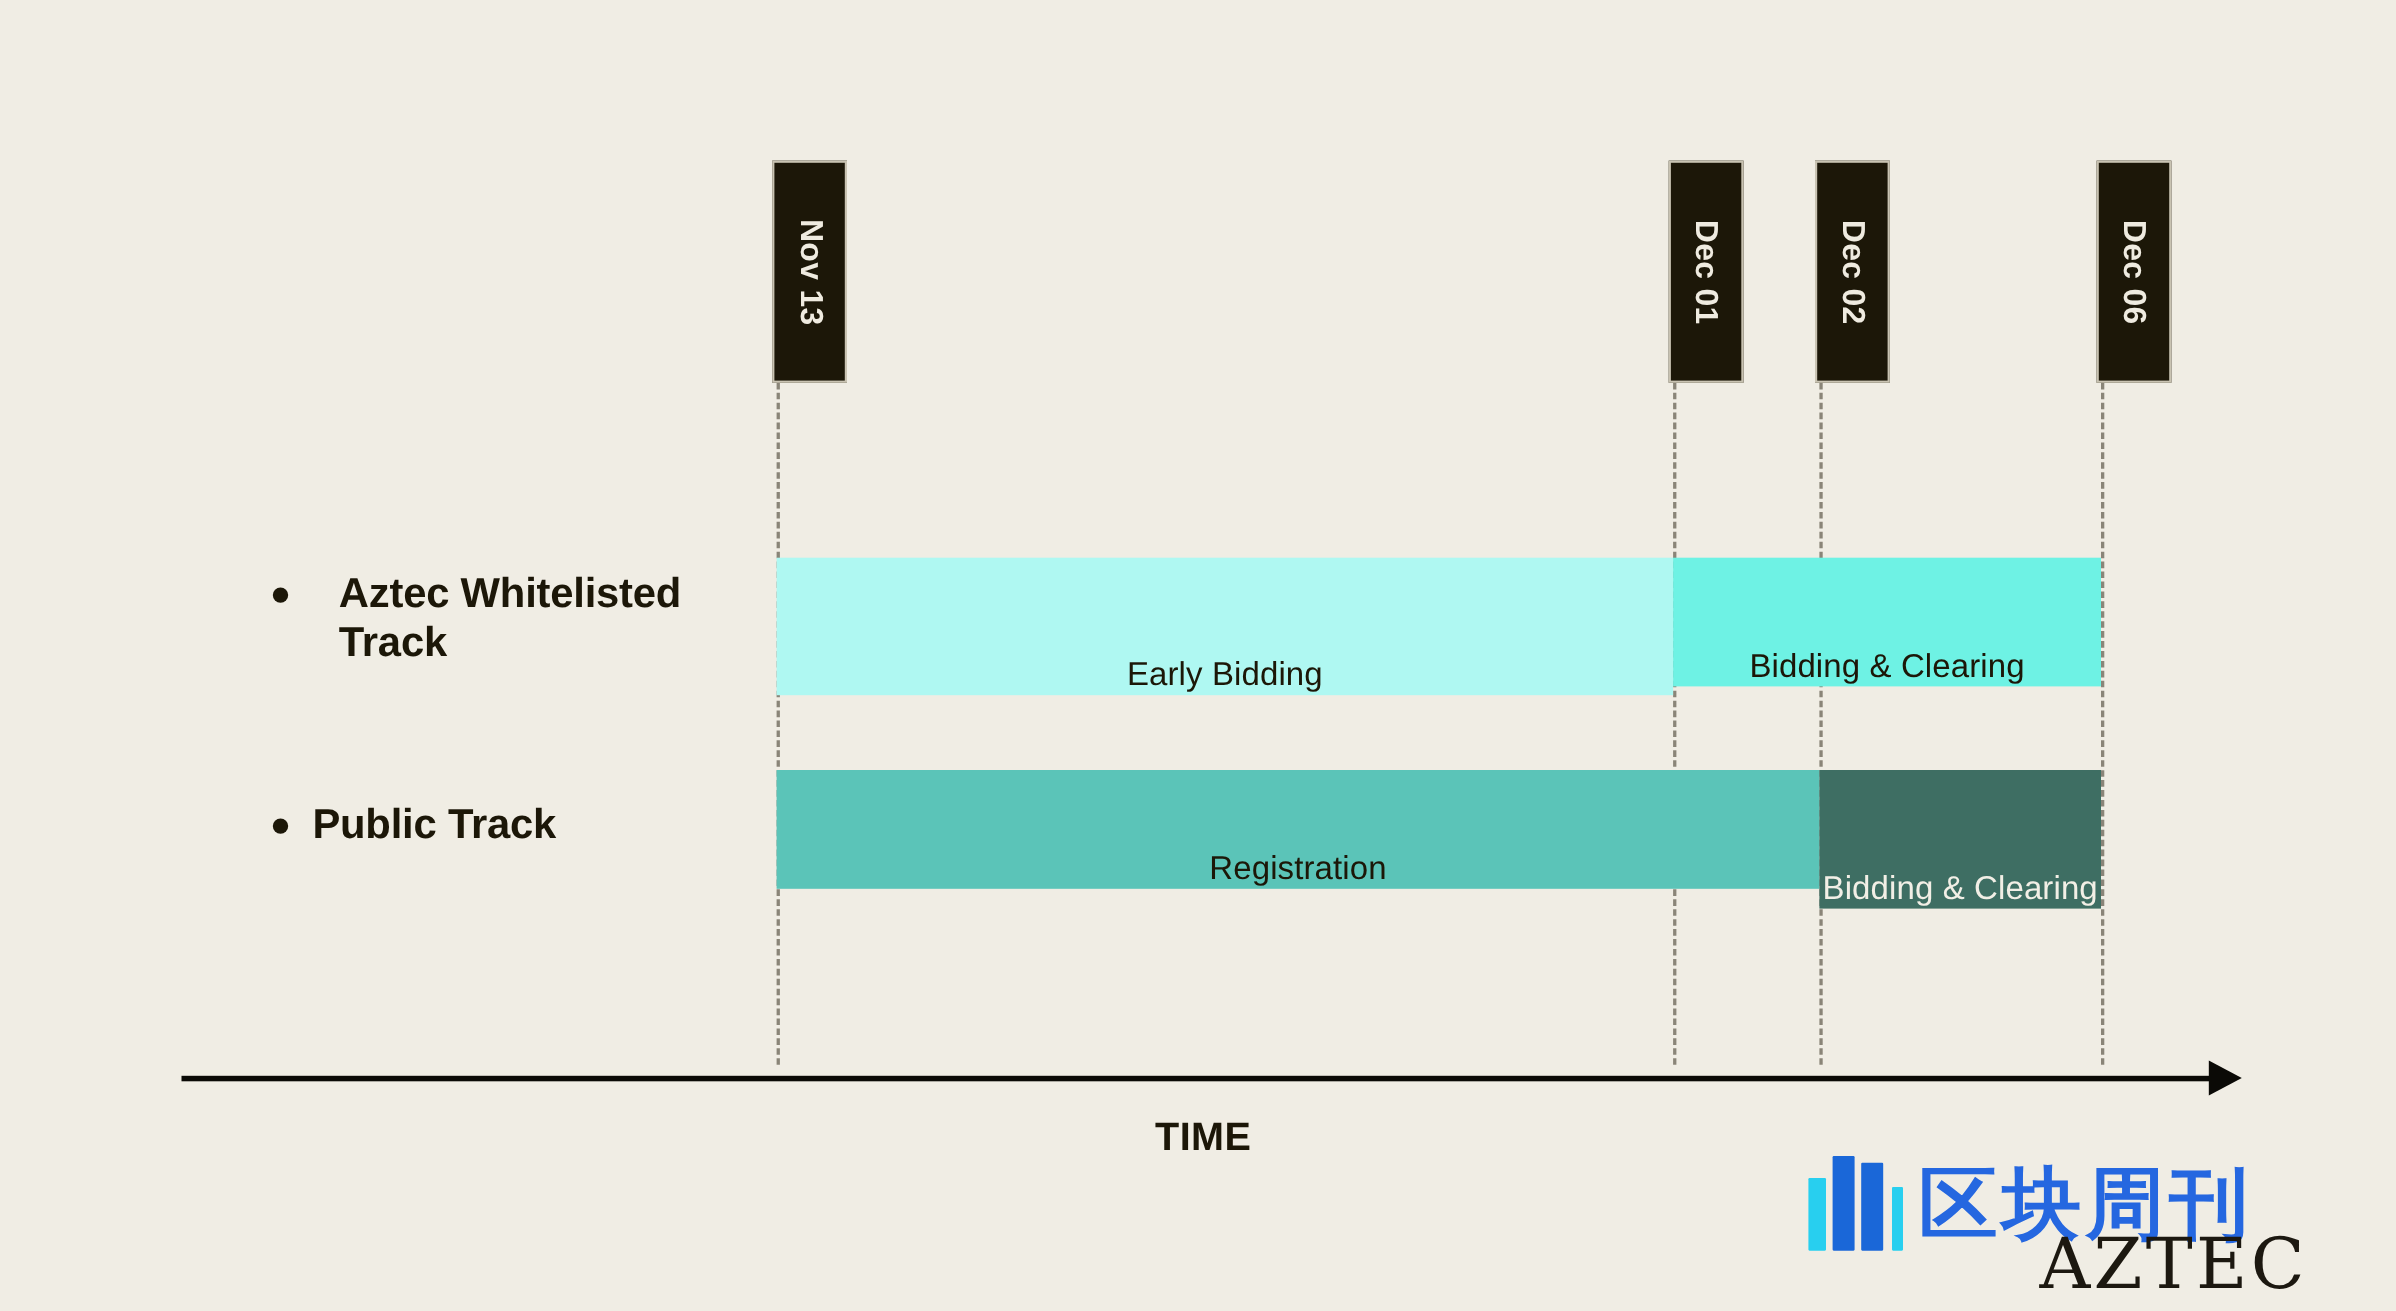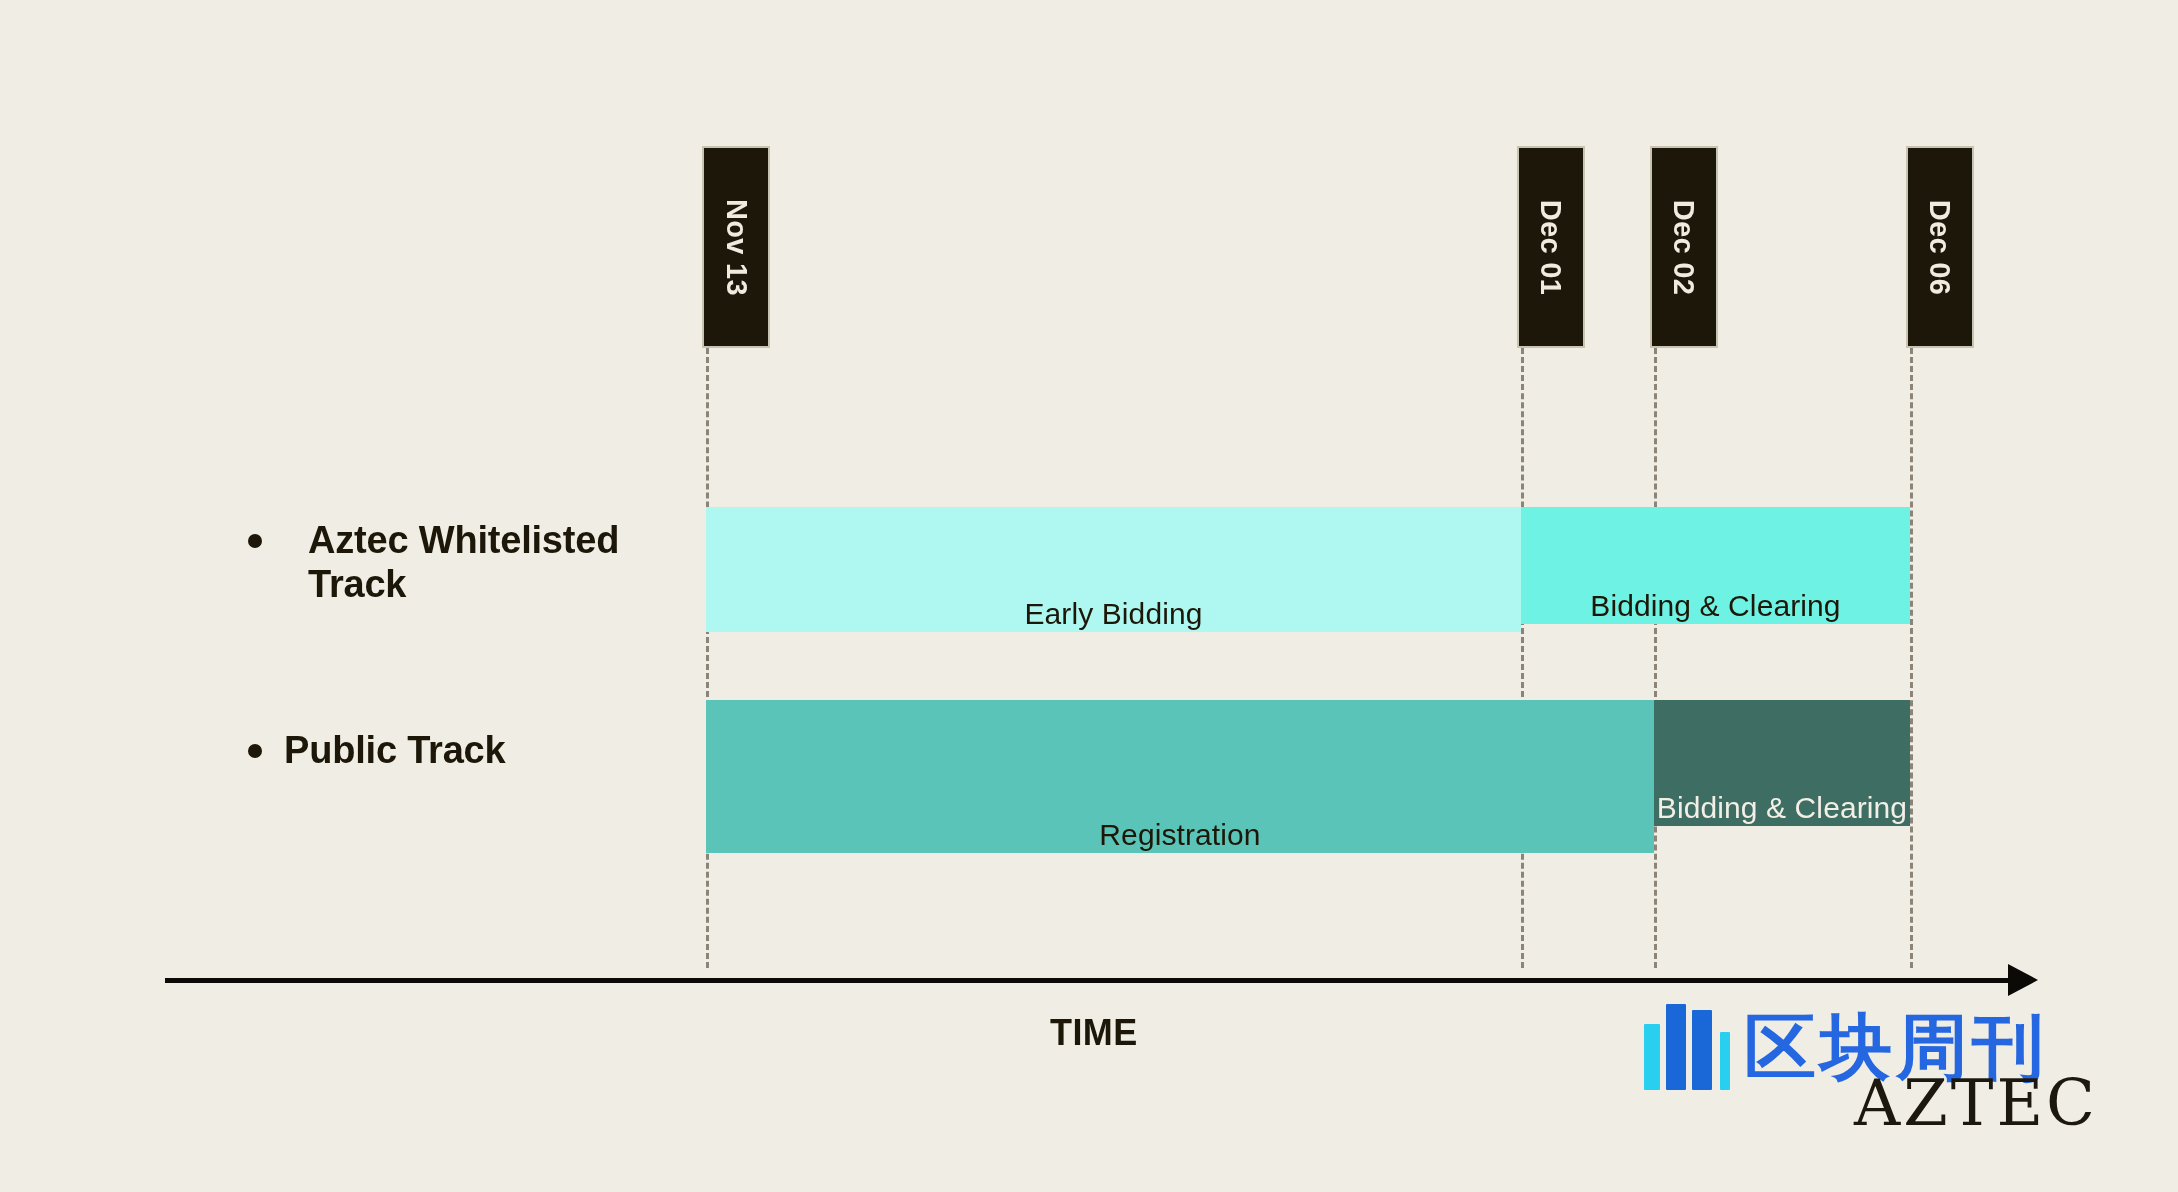--- a/index.html
+++ b/index.html
@@ -181,33 +181,33 @@
 
   <div class="bar" style="left:1521px; top:507px; width:389px; height:117px; background:#6EF2E4;">
     <span class="bar-text" style="color:#1C1708;">Bidding &amp; Clearing</span>
   </div>
 
   <div class="track-label" style="left:248px; top:728px; width:400px;">
     <span class="bullet"></span>
     <span class="track-label-text">Public Track</span>
   </div>
 
-  <div class="bar" style="left:706px; top:700px; width:948px; height:153px; background:#5BC4B8;">
+  <div class="bar" style="left:706px; top:700px; width:948px; height:108px; background:#5BC4B8;">
     <span class="bar-text" style="color:#1C1708;">Registration</span>
   </div>
 
   <div class="bar" style="left:1654px; top:700px; width:256px; height:126px; background:#3E6E63;">
     <span class="bar-text" style="color:#F2EFE6;">Bidding &amp; Clearing</span>
   </div>
 
   <div class="axis-line" style="left:165px; top:978px; width:1846px;"></div>
   <div class="axis-arrow" style="left:2008px; top:964px;"></div>
   <div class="axis-title" style="left:1050px; top:1012px;">TIME</div>
 
-  <div class="watermark" style="left:1644px; top:1004px;">
+  <div class="watermark" style="left:1644px; top:1051px;">
     <span class="wm-mark">
       <i class="wm-bar wm-b1"></i>
         <i class="wm-bar wm-b2"></i>
         <i class="wm-bar wm-b3"></i>
         <i class="wm-bar wm-b4"></i>
     </span>
     <span class="wm-cn">区块周刊</span>
     <span class="wm-aztec">AZTEC</span>
   </div>
 

